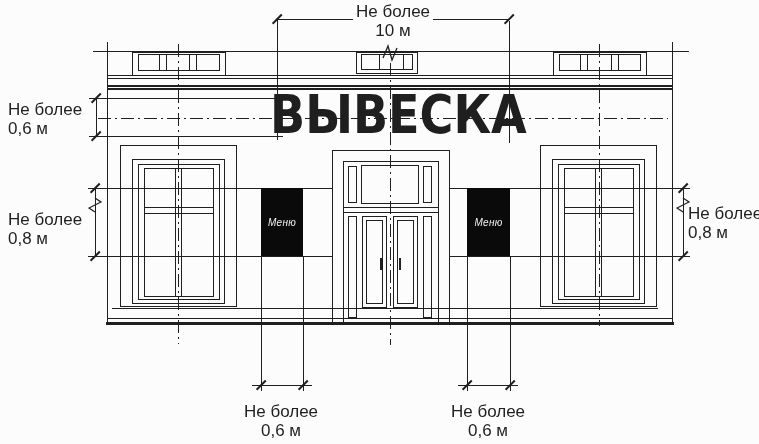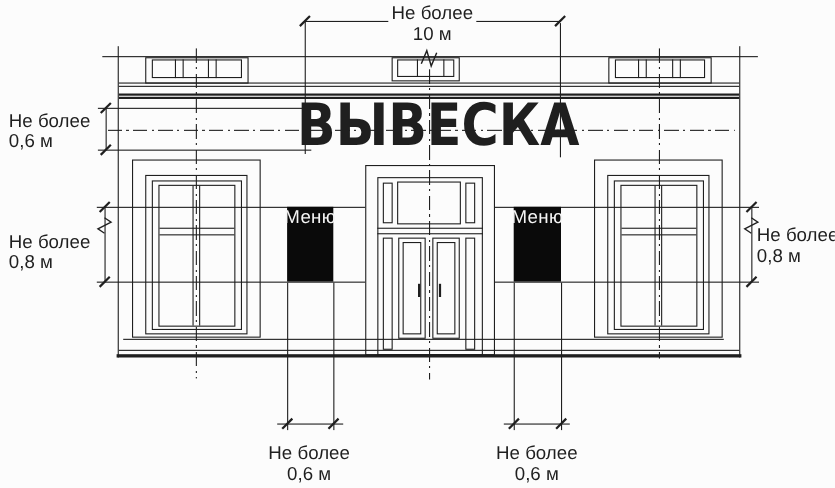--- a/index.html
+++ b/index.html
@@ -25,22 +25,22 @@
   .lbl{position:absolute;font-size:17px;line-height:19px;white-space:nowrap;}
   .lbl.center{text-align:center;}
   .sign{
     position:absolute;left:270px;top:94px;
     font-family:"DejaVu Sans","Liberation Sans",sans-serif;
     font-weight:bold;font-size:53px;line-height:42px;letter-spacing:0;
     transform:scaleX(0.87);transform-origin:0 0;white-space:nowrap;
   }
   .menu{
     position:absolute;background:var(--menu-bg);color:var(--menu-text);
-    display:flex;align-items:flex-start;justify-content:center;
-    font-size:17px;letter-spacing:.3px;
+    display:flex;align-items:center;justify-content:center;
+    font-size:10px;letter-spacing:.3px;font-style:italic;
   }
   svg{position:absolute;overflow:visible;}
 </style>
 </head>
 <body>
 
 <div class="canvas">
 
   <div class="hl" style="left:93px;top:51px;width:596px;"></div>
   <div class="vl" style="left:107px;top:42px;height:283px;"></div>

